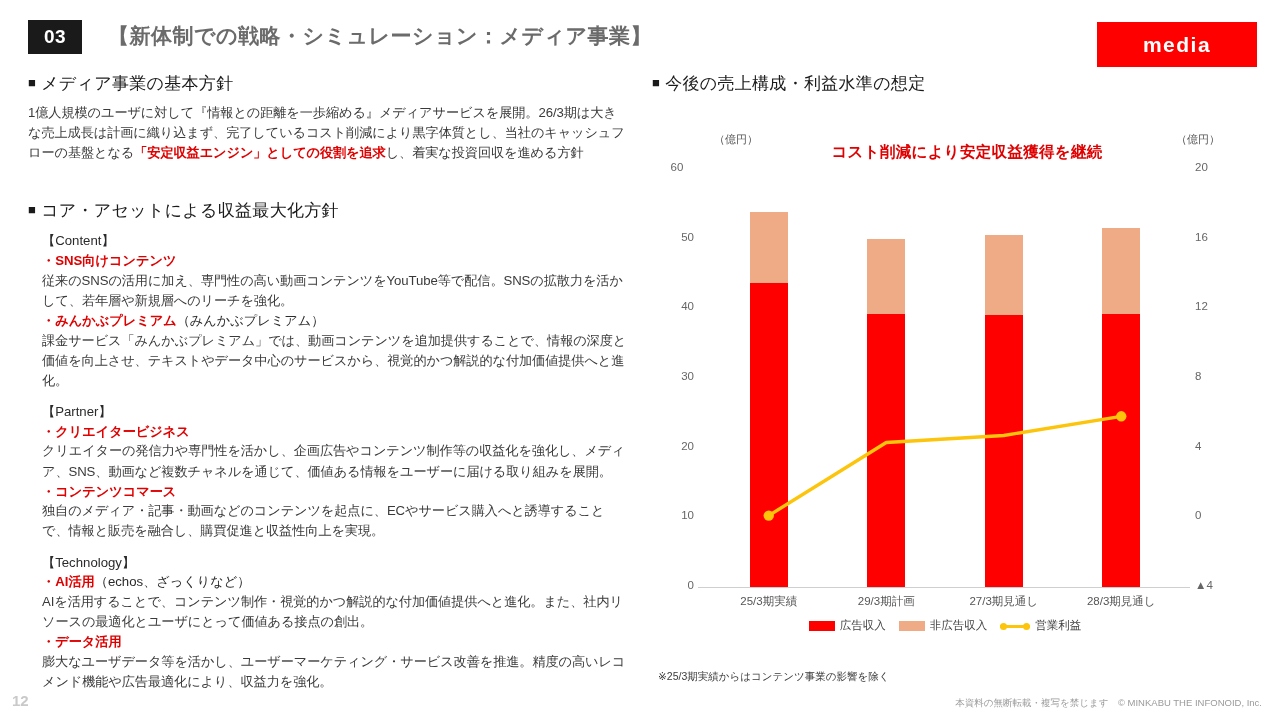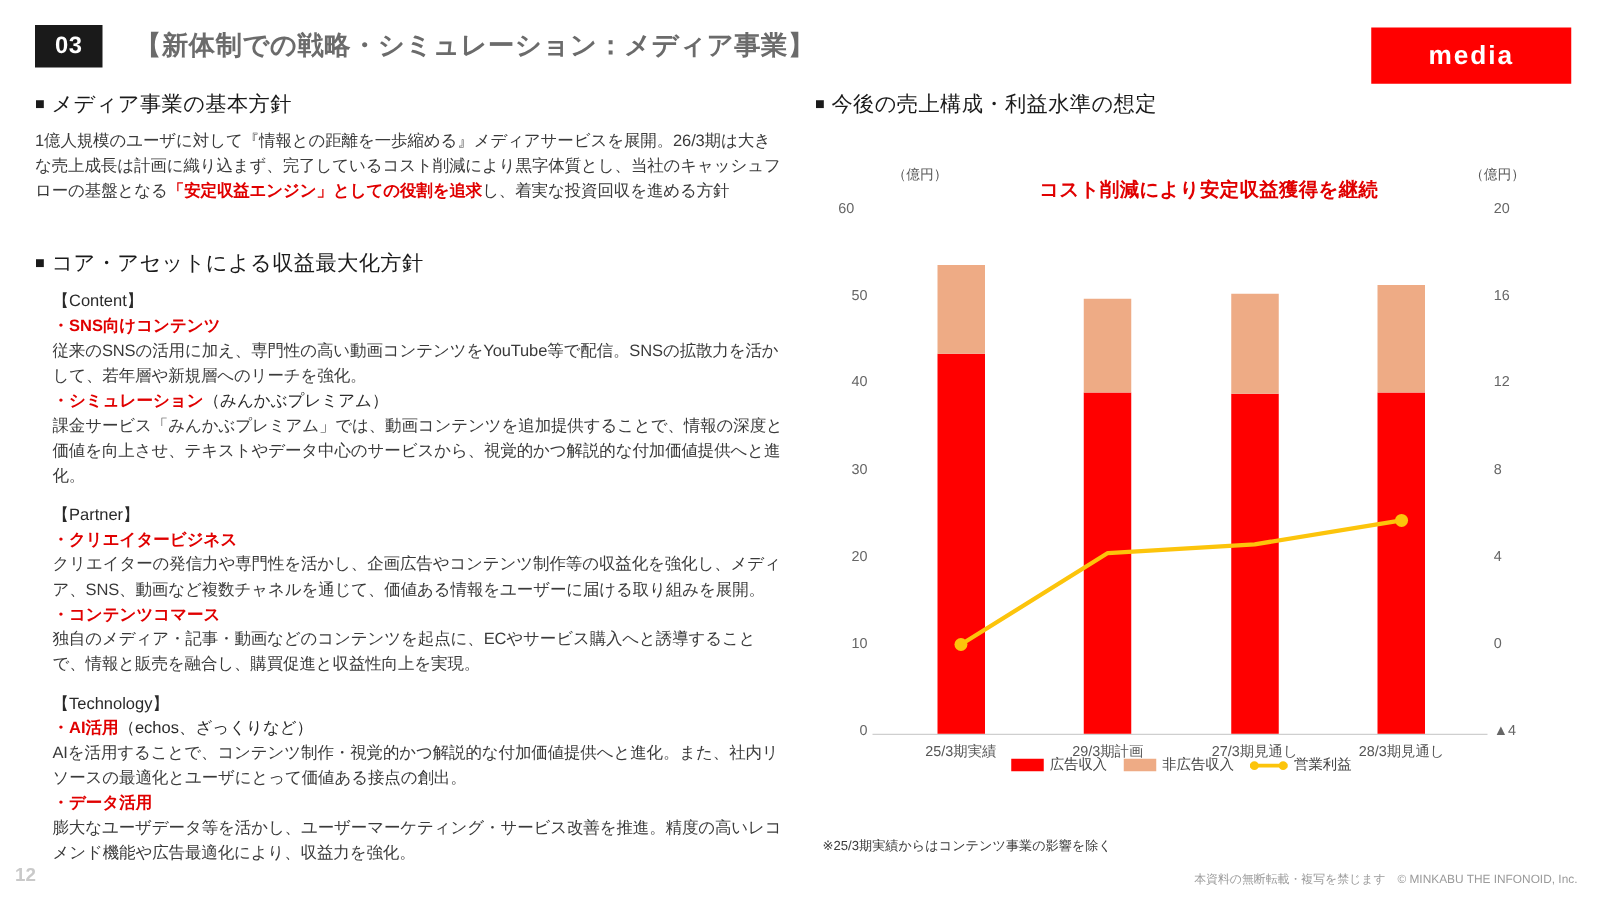--- a/index.html
+++ b/index.html
@@ -69,21 +69,21 @@
   .bar-seg{position:absolute;left:0;width:38px;}
   .seg-ad{background:#ff0000;}
   .seg-non{background:#eeab85;}
 
   .xlab{
     position:absolute;top:474px;font-size:11.5px;color:#555;text-align:center;
     width:120px;
   }
 
   .legend{
-    position:absolute;left:58px;top:484px;width:470px;
+    position:absolute;left:58px;top:498px;width:470px;
     display:flex;align-items:center;justify-content:center;gap:13px;
     font-size:11.5px;color:#444;
   }
   .lg-item{display:flex;align-items:center;gap:5px;}
   .sw{width:26px;height:10px;display:inline-block;}
   .sw-ad{background:#ff0000;}
   .sw-non{background:#eeab85;}
   .sw-line{position:relative;width:30px;height:10px;}
   .sw-line .ln{position:absolute;top:4px;left:0;width:30px;height:3px;background:#fcc40b;}
   .sw-line .dt{position:absolute;top:2px;width:7px;height:7px;border-radius:50%;background:#fcc40b;}
@@ -120,21 +120,21 @@
 
     <div class="blk">
 
       <div class="grp0">
         <div class="sub-brk">【Content】</div>
         <div>
           <span class="sub-red">・SNS向けコンテンツ</span><span class="sub-brk" style="display:inline;"></span>
           <p class="body-txt">従来のSNSの活用に加え、専門性の高い動画コンテンツをYouTube等で配信。SNSの拡散力を活かして、若年層や新規層へのリーチを強化。</p>
         </div>
         <div>
-          <span class="sub-red">・シミュレーション</span><span class="sub-brk" style="display:inline;">（みんかぶプレミアム）</span>
+          <span class="sub-red">・みんかぶプレミアム</span><span class="sub-brk" style="display:inline;">（みんかぶプレミアム）</span>
           <p class="body-txt">課金サービス「みんかぶプレミアム」では、動画コンテンツを追加提供することで、情報の深度と価値を向上させ、テキストやデータ中心のサービスから、視覚的かつ解説的な付加価値提供へと進化。</p>
         </div>
       </div>
 
       <div class="grp">
         <div class="sub-brk">【Partner】</div>
         <div>
           <span class="sub-red">・クリエイタービジネス</span><span class="sub-brk" style="display:inline;"></span>
           <p class="body-txt">クリエイターの発信力や専門性を活かし、企画広告やコンテンツ制作等の収益化を強化し、メディア、SNS、動画など複数チャネルを通じて、価値ある情報をユーザーに届ける取り組みを展開。</p>
         </div>

